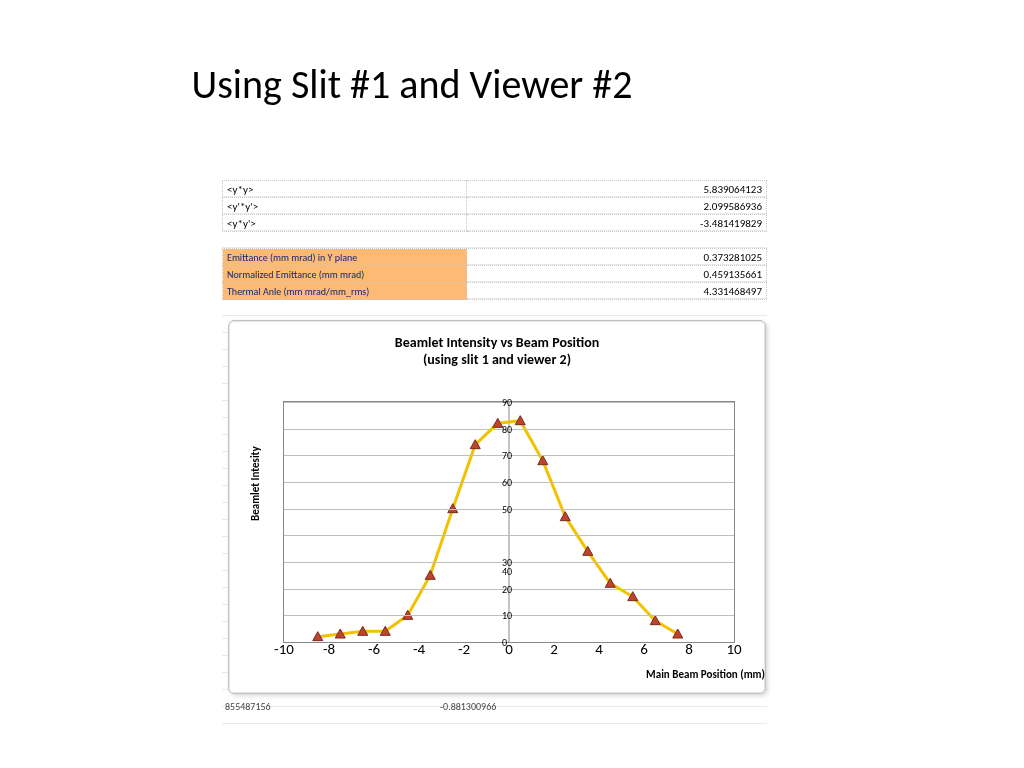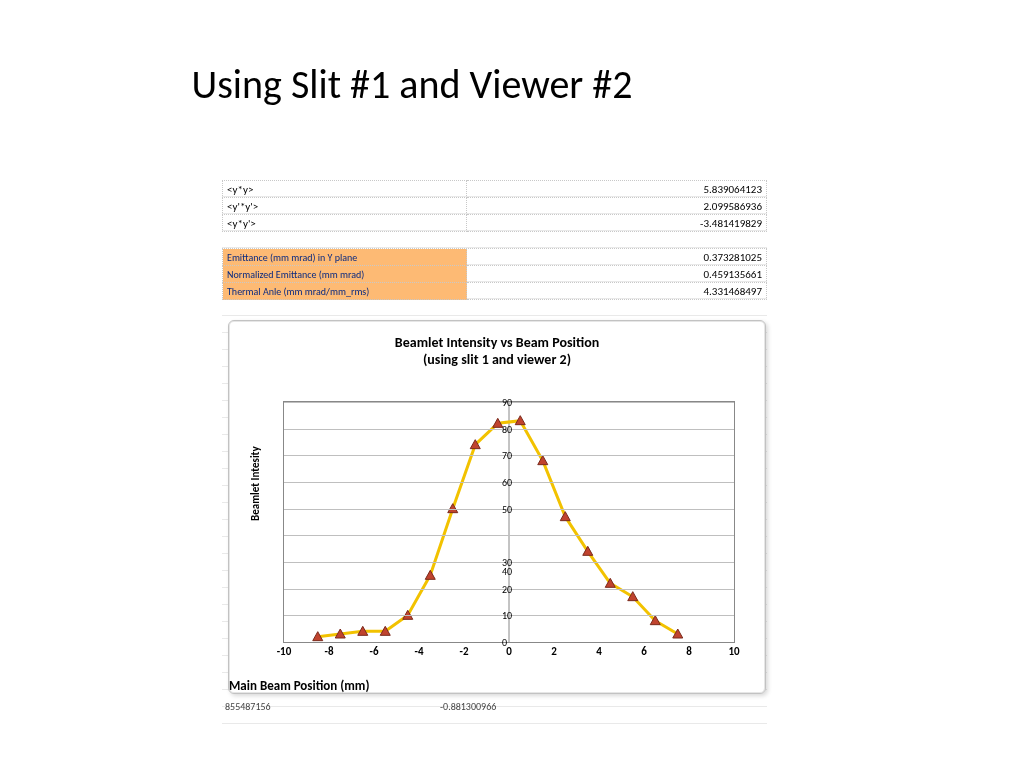--- a/index.html
+++ b/index.html
@@ -130,43 +130,42 @@
     position: absolute;
     width: 30px;
     text-align: left;
     font-size: 10px;
     color: #000;
     transform: translate(-50%, -50%);
   }
   
   .xlab {
     position: absolute;
-    font-size: 11px;
+    font-size: 15px;
     color: #000;
     transform: translateX(-50%);
     bottom: -16px;
-    font-weight: bold;
   }
   .ytitle {
     position: absolute;
     left: 20px;
     top: 200px;
     font-size: 11px;
     font-weight: bold;
     transform: rotate(-90deg);
     transform-origin: left top;
     white-space: nowrap;
   }
   .xtitle {
     position: absolute;
-    bottom: 0;
-    left: 0;
-    width: 100%;
-    text-align: left;
-    font-size: 13px;
+    bottom: 12px;
+    left: 0;
+    width: 100%;
+    text-align: right;
+    font-size: 11px;
     font-weight: bold;
   }
 
   svg.series {
     position: absolute;
     left: 0;
     top: 0;
     width: 100%;
     height: 100%;
     overflow: visible;

